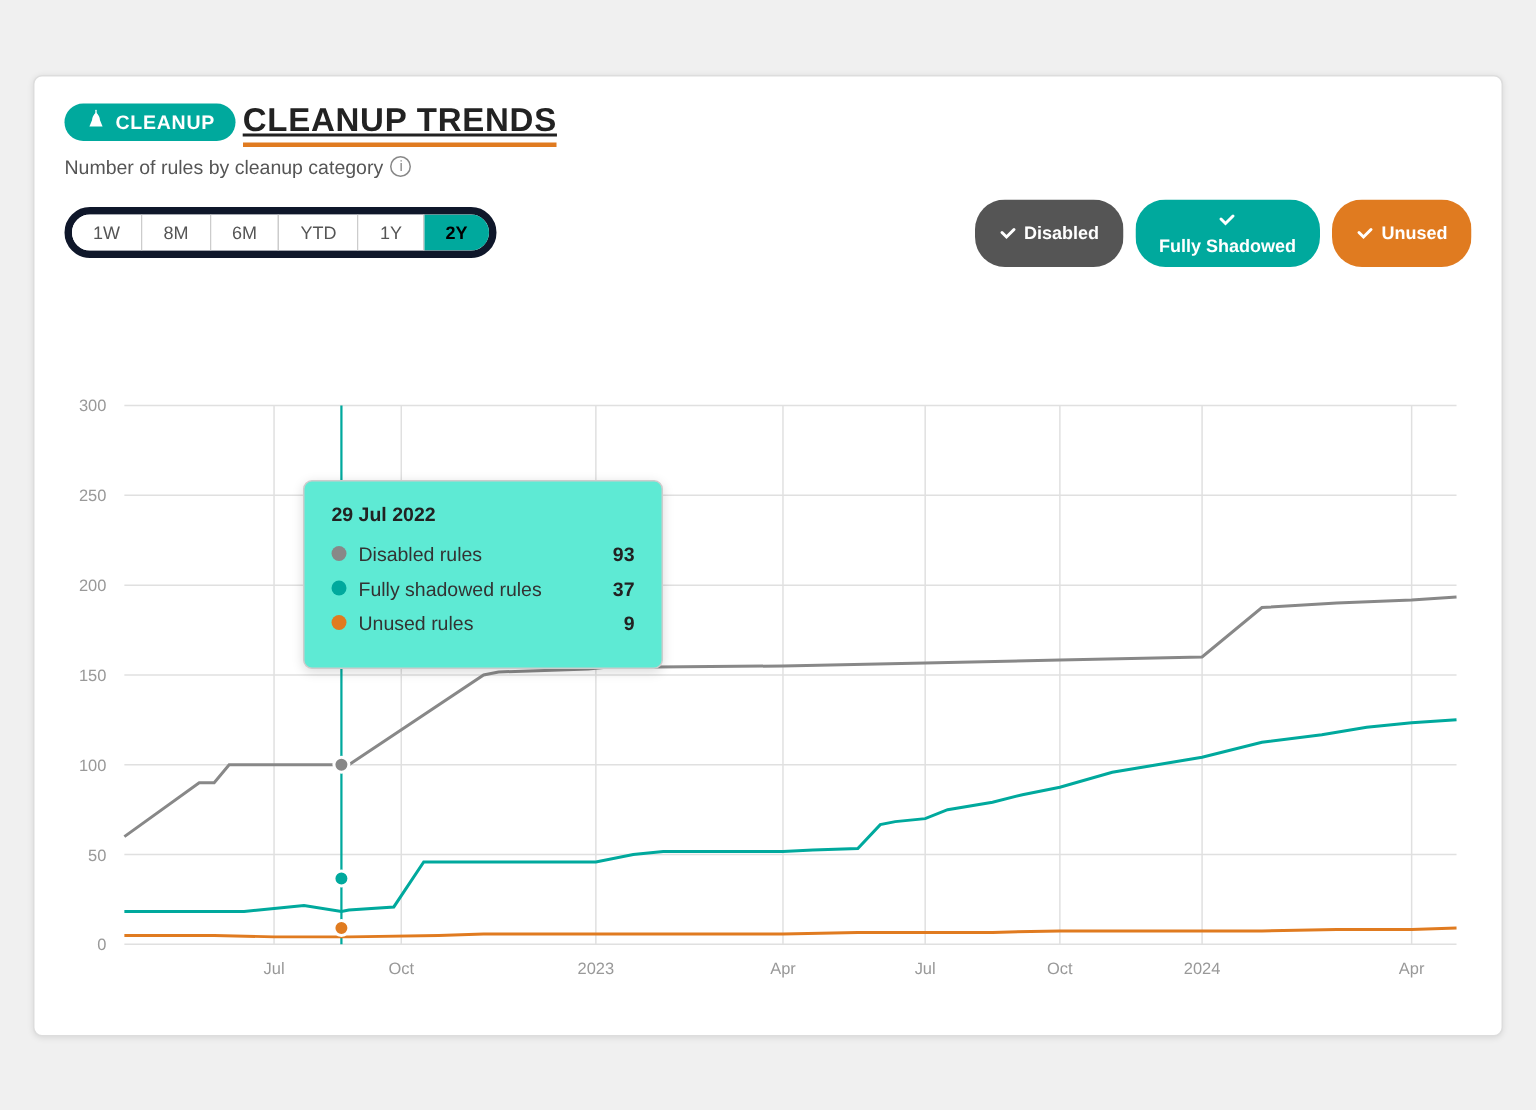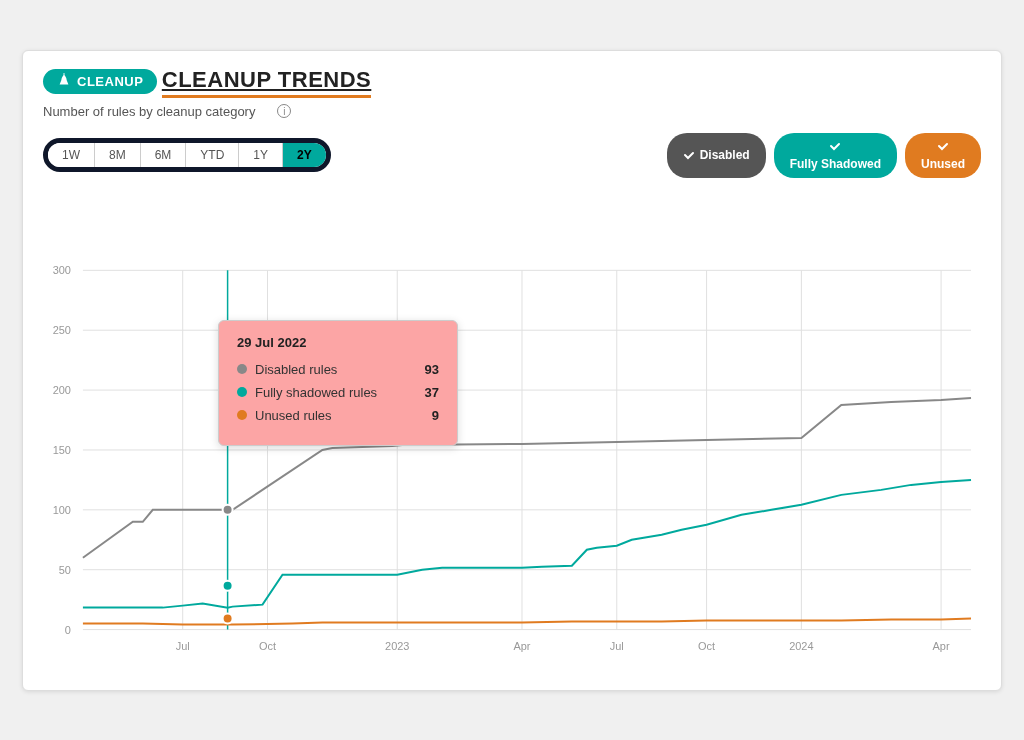--- a/index.html
+++ b/index.html
@@ -43,21 +43,21 @@
       padding-bottom: 2px;
       margin-bottom: 6px;
       text-decoration: underline;
     }
     .subtitle {
       font-size: 13px;
       color: #555;
       margin-bottom: 14px;
       display: flex;
       align-items: center;
-      gap: 22px;
+      gap: 5px;
     }
     .info-icon {
       width: 14px; height: 14px;
       border: 1px solid #888;
       border-radius: 50%;
       display: inline-flex;
       align-items: center;
       justify-content: center;
       font-size: 10px;
       color: #888;
@@ -110,42 +110,41 @@
       color: #fff;
     }
     .legend-btn.shadowed-btn {
       background: #00a99d;
       color: #fff;
       flex-direction: column;
     }
     .legend-btn.unused-btn {
       background: #e07b20;
       color: #fff;
-      flex-direction: column;
     }
     .legend-btn svg { width: 12px; height: 12px; }
     .chart-area {
       position: relative;
       width: 100%;
       height: 480px;
     }
     .chart-svg {
       width: 100%;
       height: 100%;
     }
     .tooltip-box {
       position: absolute;
-      background: #fca5a5;
+      background: #5eead4;
       border: 1px solid #ccc;
       border-radius: 6px;
       padding: 14px 18px;
       box-shadow: 0 2px 8px rgba(0,0,0,0.15);
       min-width: 240px;
       top: 130px;
-      left: 175px;
+      left: 159px;
       z-index: 10;
     }
     .tooltip-date {
       font-size: 13px;
       font-weight: 700;
       color: #222;
       margin-bottom: 12px;
     }
     .tooltip-row {
       display: flex;

